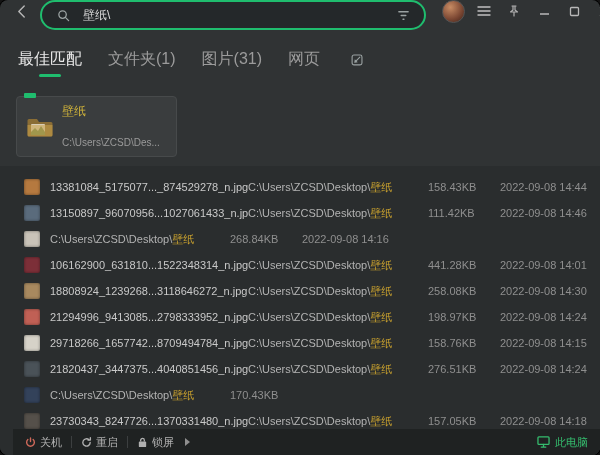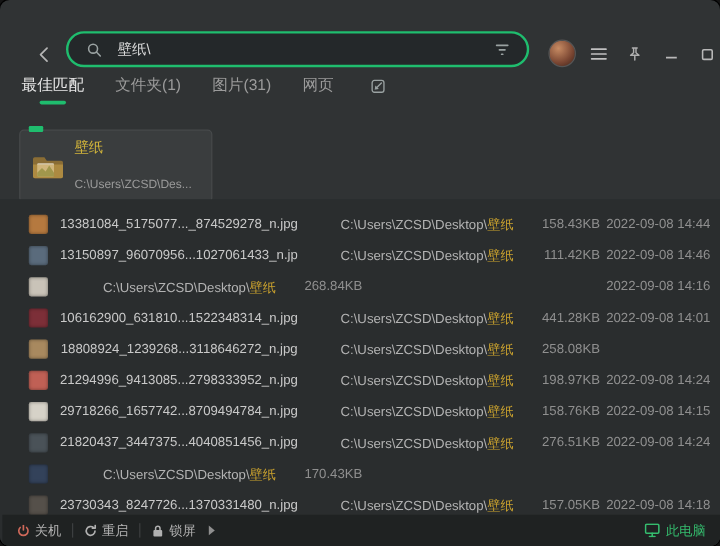--- a/index.html
+++ b/index.html
@@ -1,49 +1,49 @@
 <!DOCTYPE html>
 <html><head>
 <meta charset="utf-8">
 <style>
   html,body{margin:0;padding:0;background:#141414;}
   body{font-family:"Liberation Sans","DejaVu Sans",sans-serif;}
   .window{position:relative;width:600px;height:455px;background:#303334;border-radius:8px;overflow:hidden;box-shadow:0 0 0 1px #000;}
   
-  .topbar{height:44px;display:flex;align-items:flex-end;padding:0 25px;gap:8px;box-sizing:border-box;margin-top:12px;}
+  .topbar{height:44px;display:flex;align-items:flex-start;padding:0 10px;gap:8px;box-sizing:border-box;}
   .icon-btn{display:flex;align-items:center;justify-content:center;width:22px;height:22px;flex:none;cursor:pointer;}
   .searchbox{width:386px;height:30px;box-sizing:border-box;border:2px solid #1fbd6e;border-radius:16px;background:#24282a;display:flex;align-items:center;padding:0 10px;gap:7px;flex:none;}
   .search-input{flex:1;background:transparent;border:none;outline:none;color:#dcdcdc;font-size:12px;min-width:0;}
   .spacer{flex:1;}
   .avatar{width:21px;height:21px;border-radius:50%;flex:none;background:radial-gradient(circle at 35% 30%,#c78b63,#7a4632 60%,#3c2218);border:1px solid #555;cursor:pointer;}
   .winctl{color:#b8b8b8;}
   
   .tabbar{display:flex;align-items:center;gap:26px;height:30px;padding:0 0 2px 18px;}
-  .tab{position:relative;font-size:13px;color:#9b9b9b;cursor:pointer;white-space:nowrap;}
+  .tab{position:relative;font-size:16px;color:#9b9b9b;cursor:pointer;white-space:nowrap;}
   .tab.active{color:#e9e9e9;}
   .tab.active::after{content:"";position:absolute;left:50%;transform:translateX(-50%);bottom:-7px;width:22px;height:3px;border-radius:2px;background:#1fbd6e;}
   
   .card-section{padding:20px 16px 0;}
   .card{position:relative;display:flex;align-items:center;gap:9px;width:fit-content;min-width:128px;background:#3a3d3e;border:1px solid #474a4b;border-radius:4px;padding:7px 16px 7px 10px;cursor:pointer;}
   .card-indicator{position:absolute;top:-4px;left:7px;width:12px;height:5px;border-radius:1px;background:#1fbd6e;}
   .card-texts{display:flex;flex-direction:column;}
   .card-title{font-size:12px;color:#d2b53a;line-height:14px;}
   .card-path{font-size:10px;color:#9a9a9a;line-height:13px;margin-top:18px;}
   
   .list-area{position:absolute;left:0;right:0;top:166px;bottom:0;background:#2a2d2e;overflow:hidden;}
   .file-list{padding-top:8px;}
-  .file-row{height:26px;display:flex;align-items:center;padding:0 8px 0 24px;font-size:11px;cursor:pointer;text-align:right;}
+  .file-row{height:26px;display:flex;align-items:center;padding:0 8px 0 24px;font-size:11px;cursor:pointer;}
   .thumb{width:16px;height:16px;border-radius:2px;margin-right:10px;flex:none;box-shadow:inset 0 0 3px rgba(0,0,0,.45);}
   .fname{width:198px;color:#c9c9c9;white-space:nowrap;overflow:hidden;flex:none;}
   .fpath{width:180px;color:#b3b3b3;white-space:nowrap;overflow:hidden;flex:none;}
   .path-hl{color:#c9a12e;}
   .fsize{width:72px;color:#8f8f8f;flex:none;}
   .fdate{flex:1;color:#8f8f8f;white-space:nowrap;}
   
-  .bottombar{position:absolute;left:2px;right:0;bottom:0;height:26px;background:#1f2222;display:flex;align-items:center;padding:0 12px;gap:9px;font-size:11px;color:#b3b3b3;z-index:5;box-sizing:border-box;}
+  .bottombar{position:absolute;left:13px;right:0;bottom:0;height:26px;background:#1f2222;display:flex;align-items:center;padding:0 12px;gap:9px;font-size:11px;color:#b3b3b3;z-index:5;box-sizing:border-box;}
   .bb-item{display:flex;align-items:center;gap:4px;cursor:pointer;white-space:nowrap;}
   .bb-divider{width:1px;height:12px;background:#3c3f40;}
   .bb-right{margin-left:auto;display:flex;align-items:center;gap:5px;color:#35bd6e;cursor:pointer;white-space:nowrap;}
   .tri{width:0;height:0;border-left:5px solid #8f8f8f;border-top:4px solid transparent;border-bottom:4px solid transparent;margin-left:2px;cursor:pointer;}
   svg{display:block;}
 </style>
 </head>
 <body>
 
 <div class="window">
@@ -155,20 +155,21 @@
       <span class="fname">106162900_631810...1522348314_n.jpg</span>
       <span class="fpath"><span class="path-dir">C:\Users\ZCSD\Desktop\</span><span class="path-hl">壁纸</span></span>
       <span class="fsize">441.28KB</span>
       <span class="fdate">2022-09-08 14:01</span>
     </div>
         <div class="file-row">
       <span class="thumb" style="background: rgb(168, 137, 95);"></span>
       <span class="fname">18808924_1239268...3118646272_n.jpg</span>
       <span class="fpath"><span class="path-dir">C:\Users\ZCSD\Desktop\</span><span class="path-hl">壁纸</span></span>
       <span class="fsize">258.08KB</span>
+      <span class="fdate">2022-09-08 14:30</span>
     </div>
         <div class="file-row">
       <span class="thumb" style="background: rgb(192, 96, 85);"></span>
       <span class="fname">21294996_9413085...2798333952_n.jpg</span>
       <span class="fpath"><span class="path-dir">C:\Users\ZCSD\Desktop\</span><span class="path-hl">壁纸</span></span>
       <span class="fsize">198.97KB</span>
       <span class="fdate">2022-09-08 14:24</span>
     </div>
         <div class="file-row">
       <span class="thumb" style="background: rgb(214, 210, 200);"></span>

